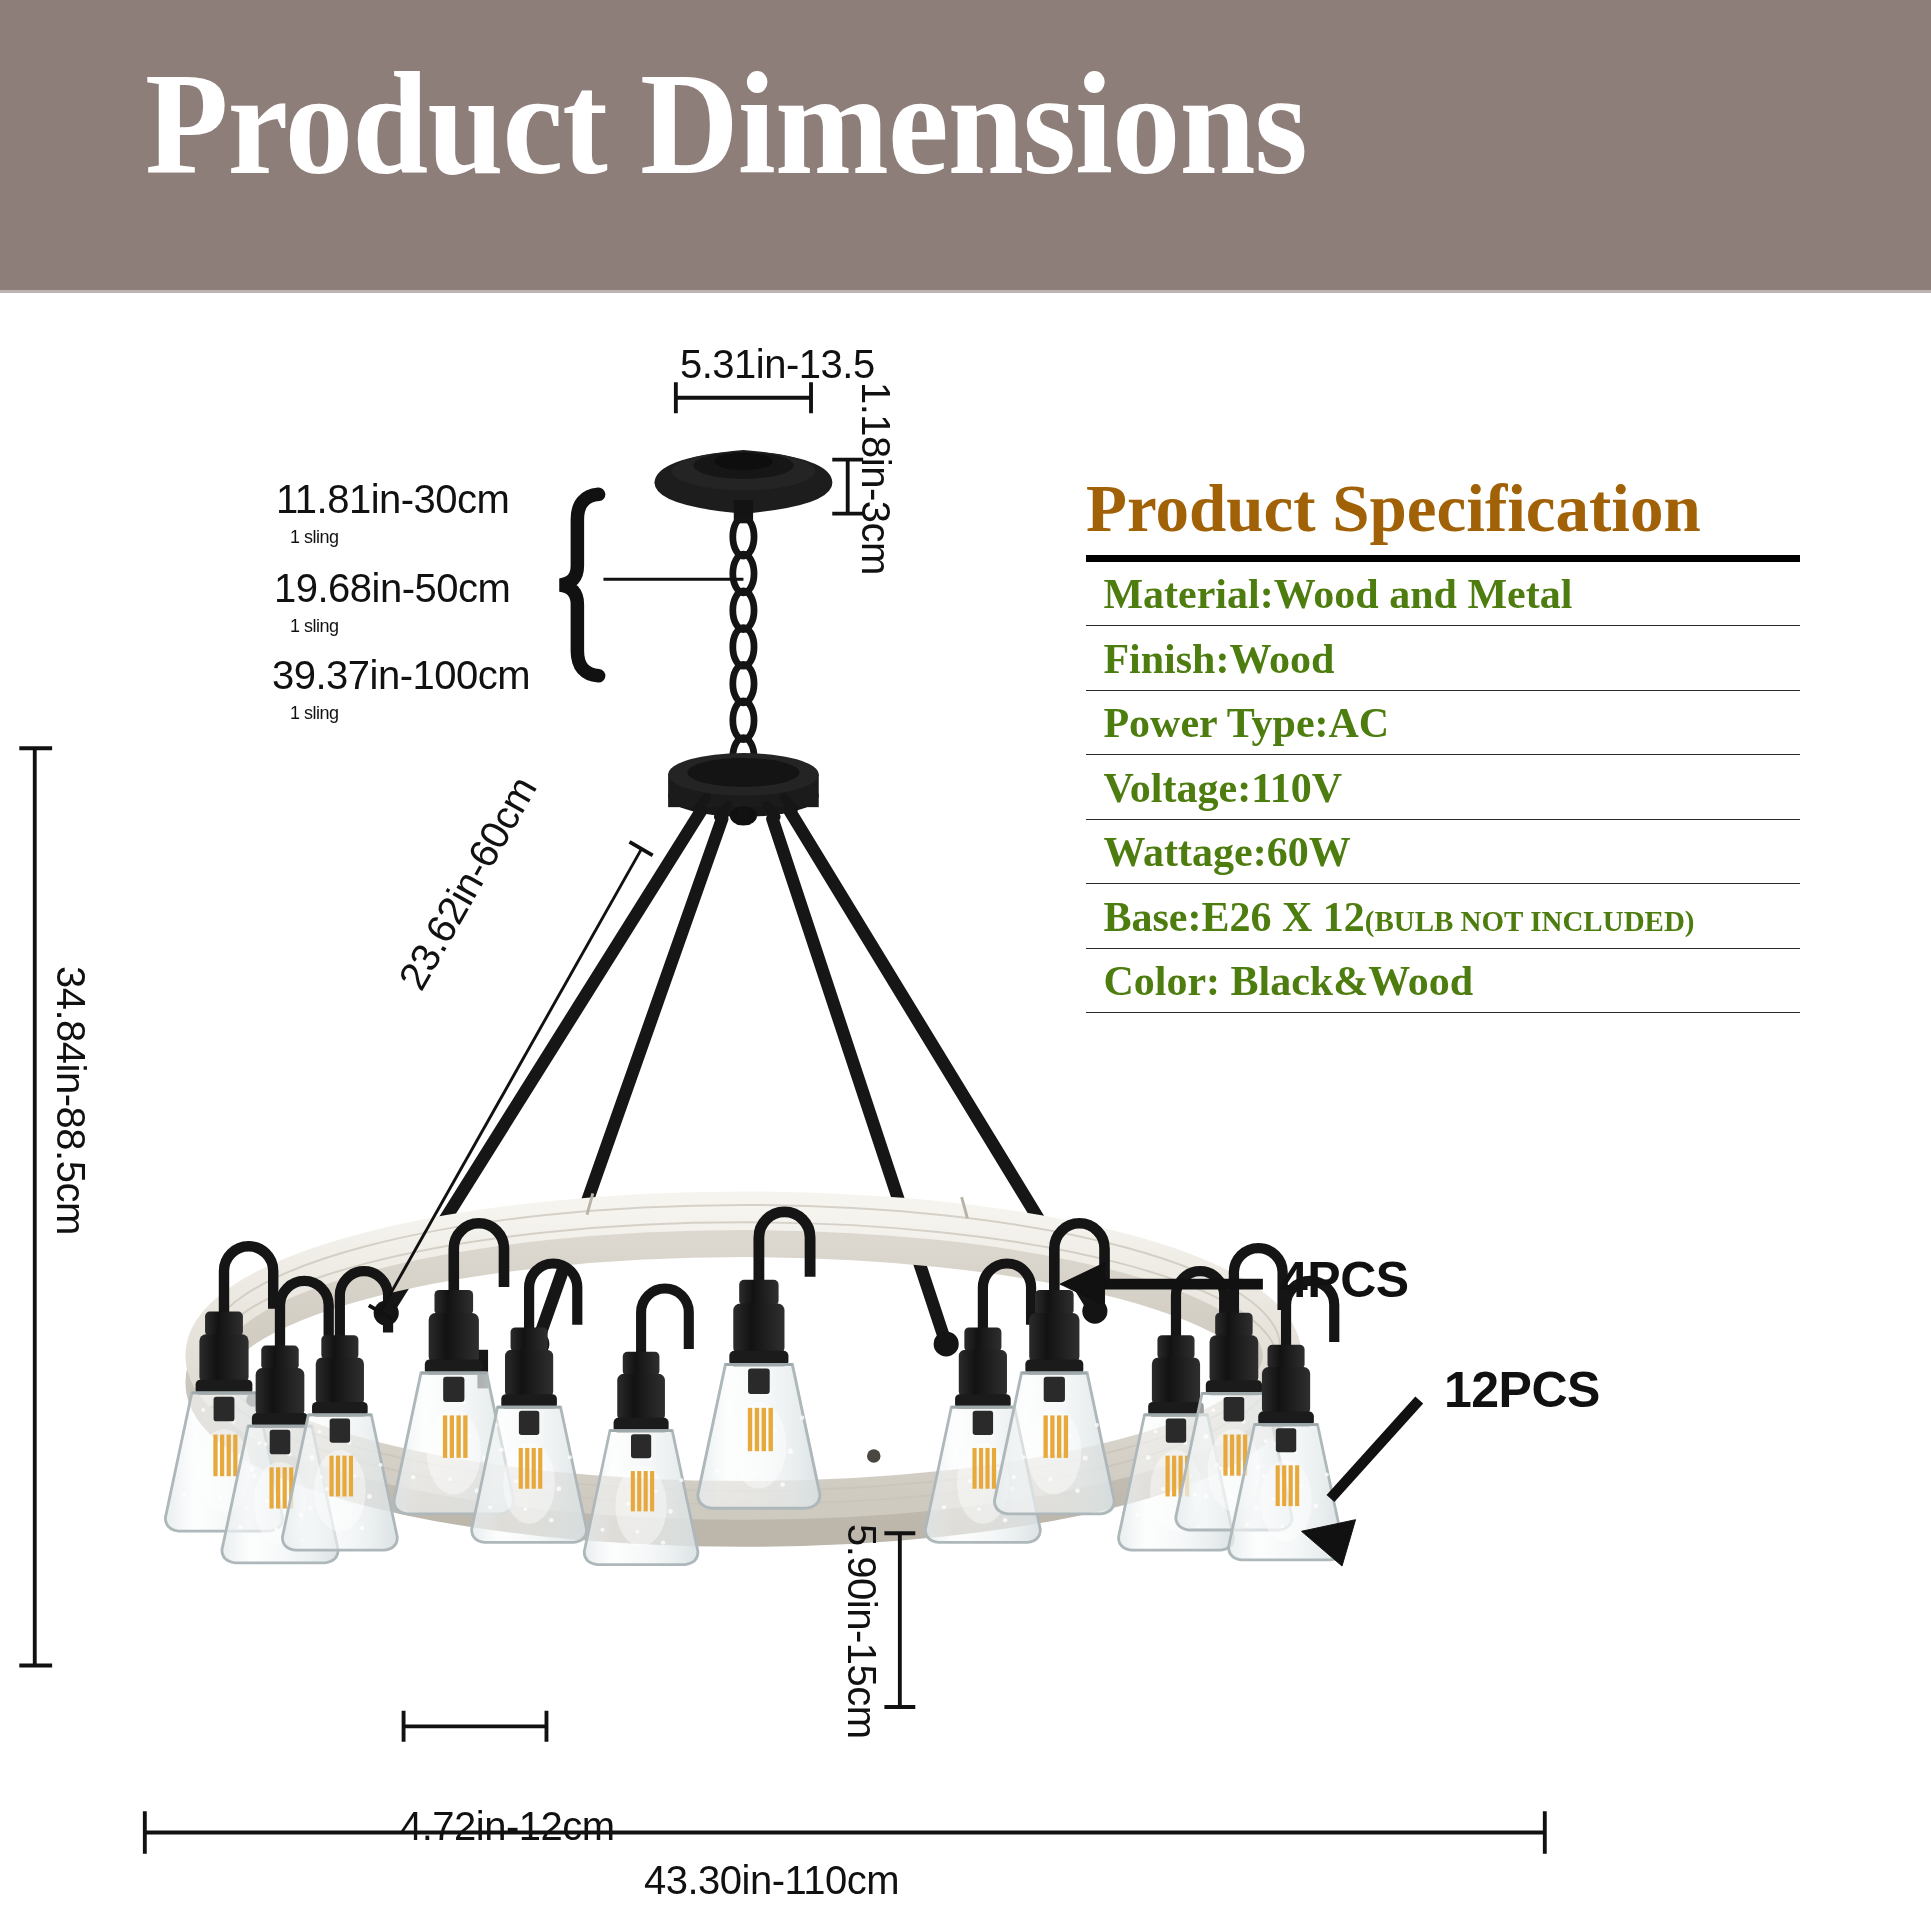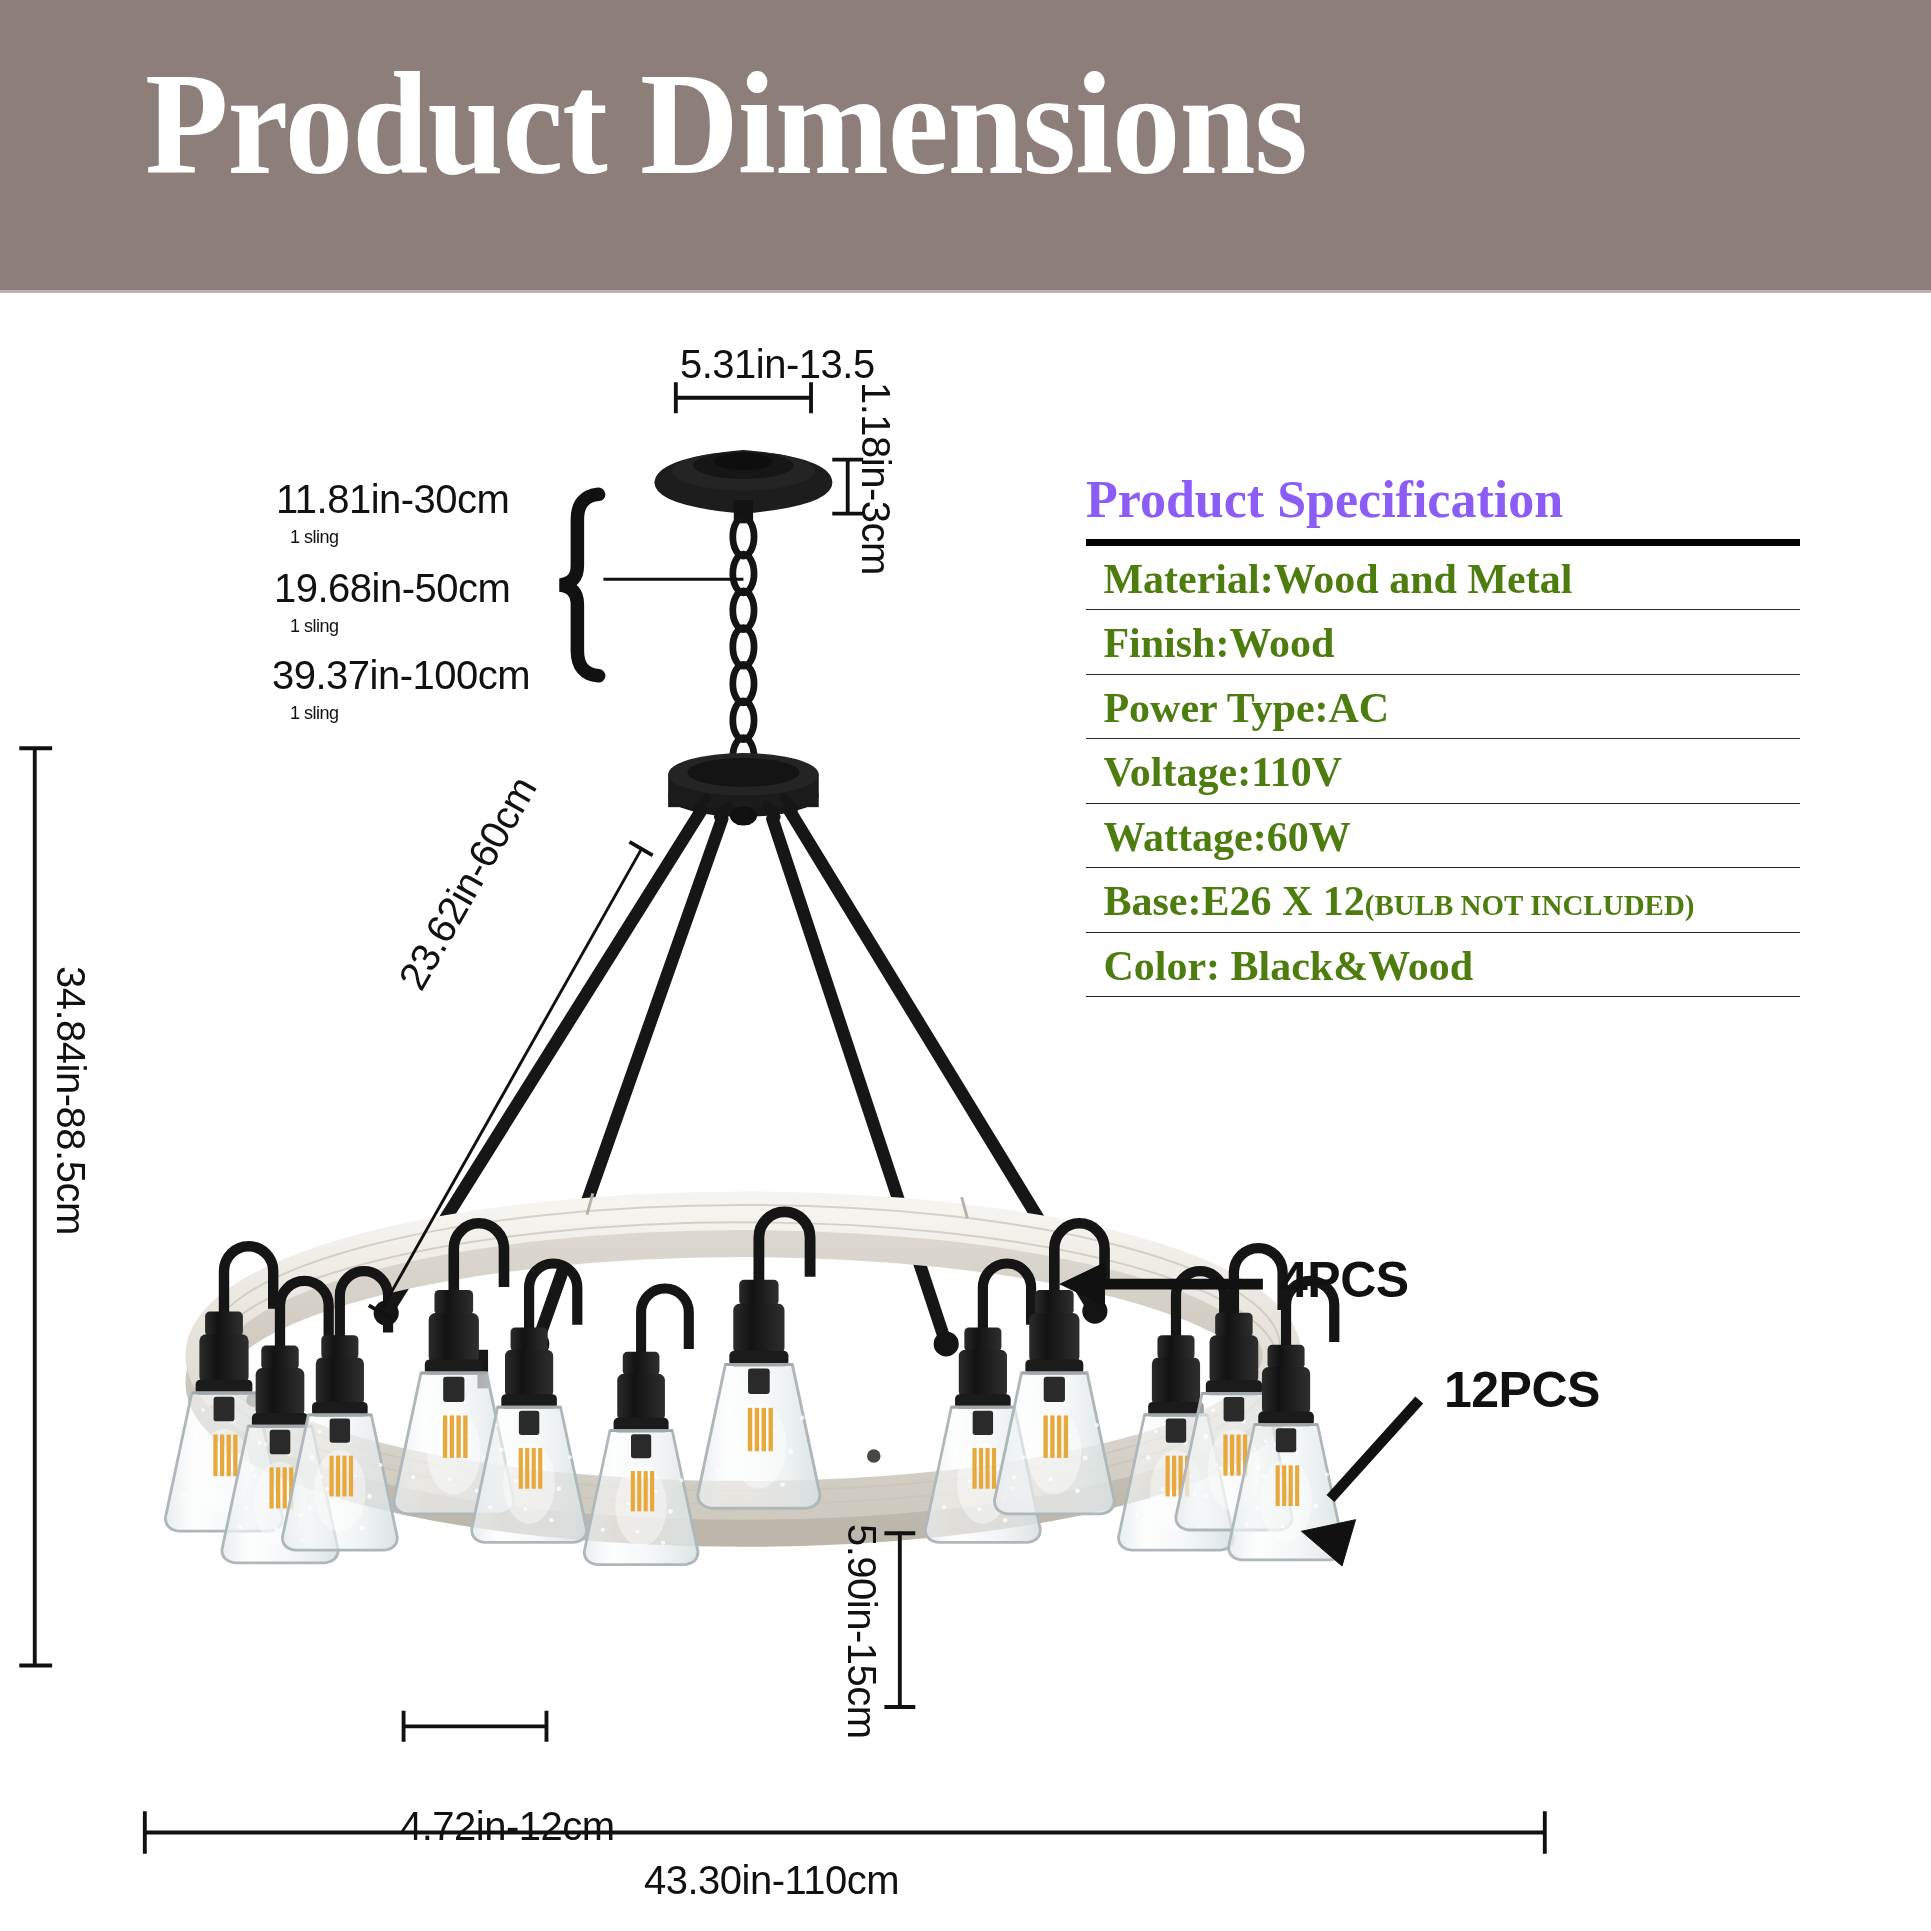--- a/index.html
+++ b/index.html
@@ -31,22 +31,22 @@
   }
   .header-rule{
     position:absolute;left:0;top:290px;width:1931px;height:2.9px;
     background:#bdb4b1;
   }
 
   
   .spec-panel{position:absolute;left:1086px;top:473px;width:714px;}
   .spec-title{
     font-family:"Liberation Serif", serif;
-    font-weight:700;font-size:52px;line-height:1.05;
-    color:#8b5cf6;white-space:nowrap;
+    font-weight:700;font-size:67px;line-height:1.05;
+    color:#a16207;white-space:nowrap;
   }
   .spec-title-rule{height:6.8px;background:#000;margin-top:11.6px;width:714px;}
   .spec-row{
     border-bottom:1.9px solid #2a2a2a;
     padding:8.7px 0 6.8px 17.4px;
     font-family:"Liberation Serif", serif;
     font-weight:700;
     font-size:42px;
     color:#4d7c0f;
     white-space:nowrap;

